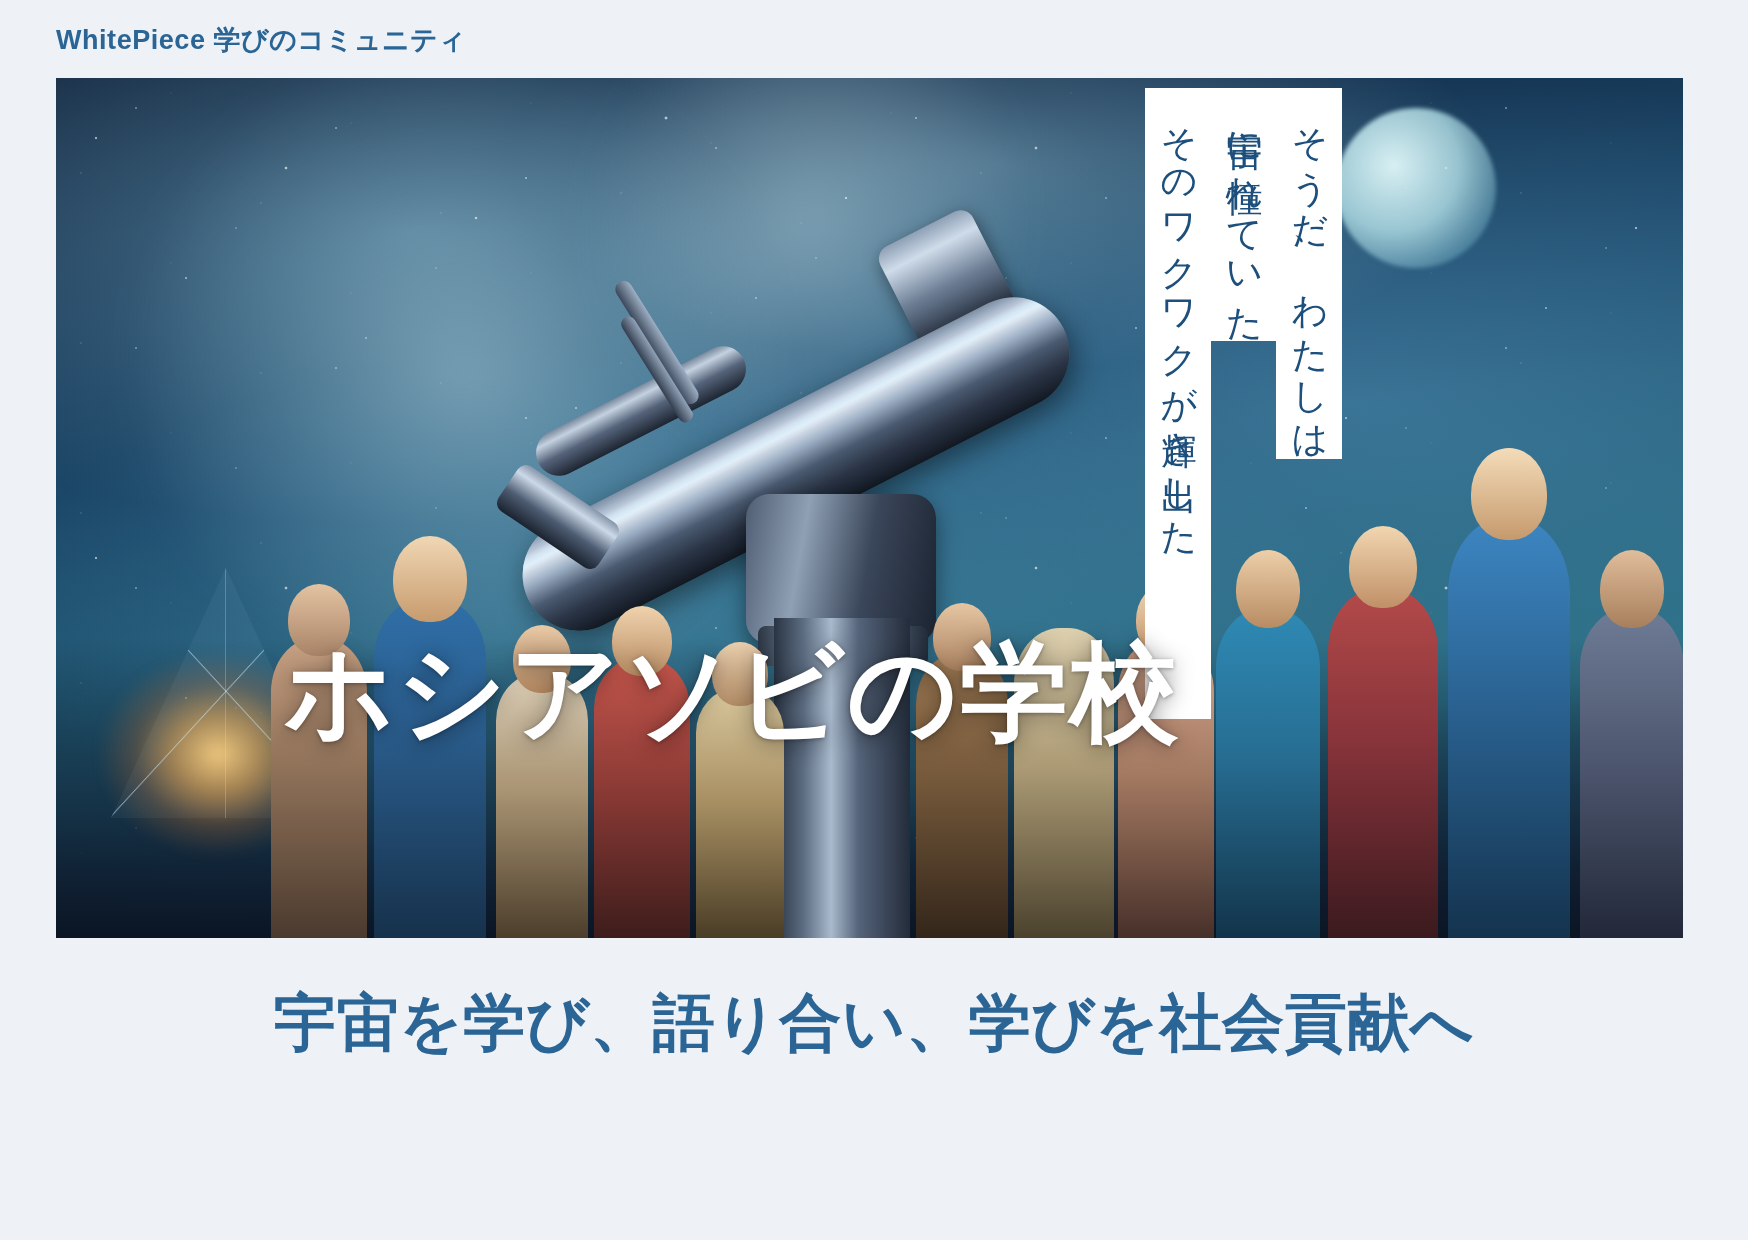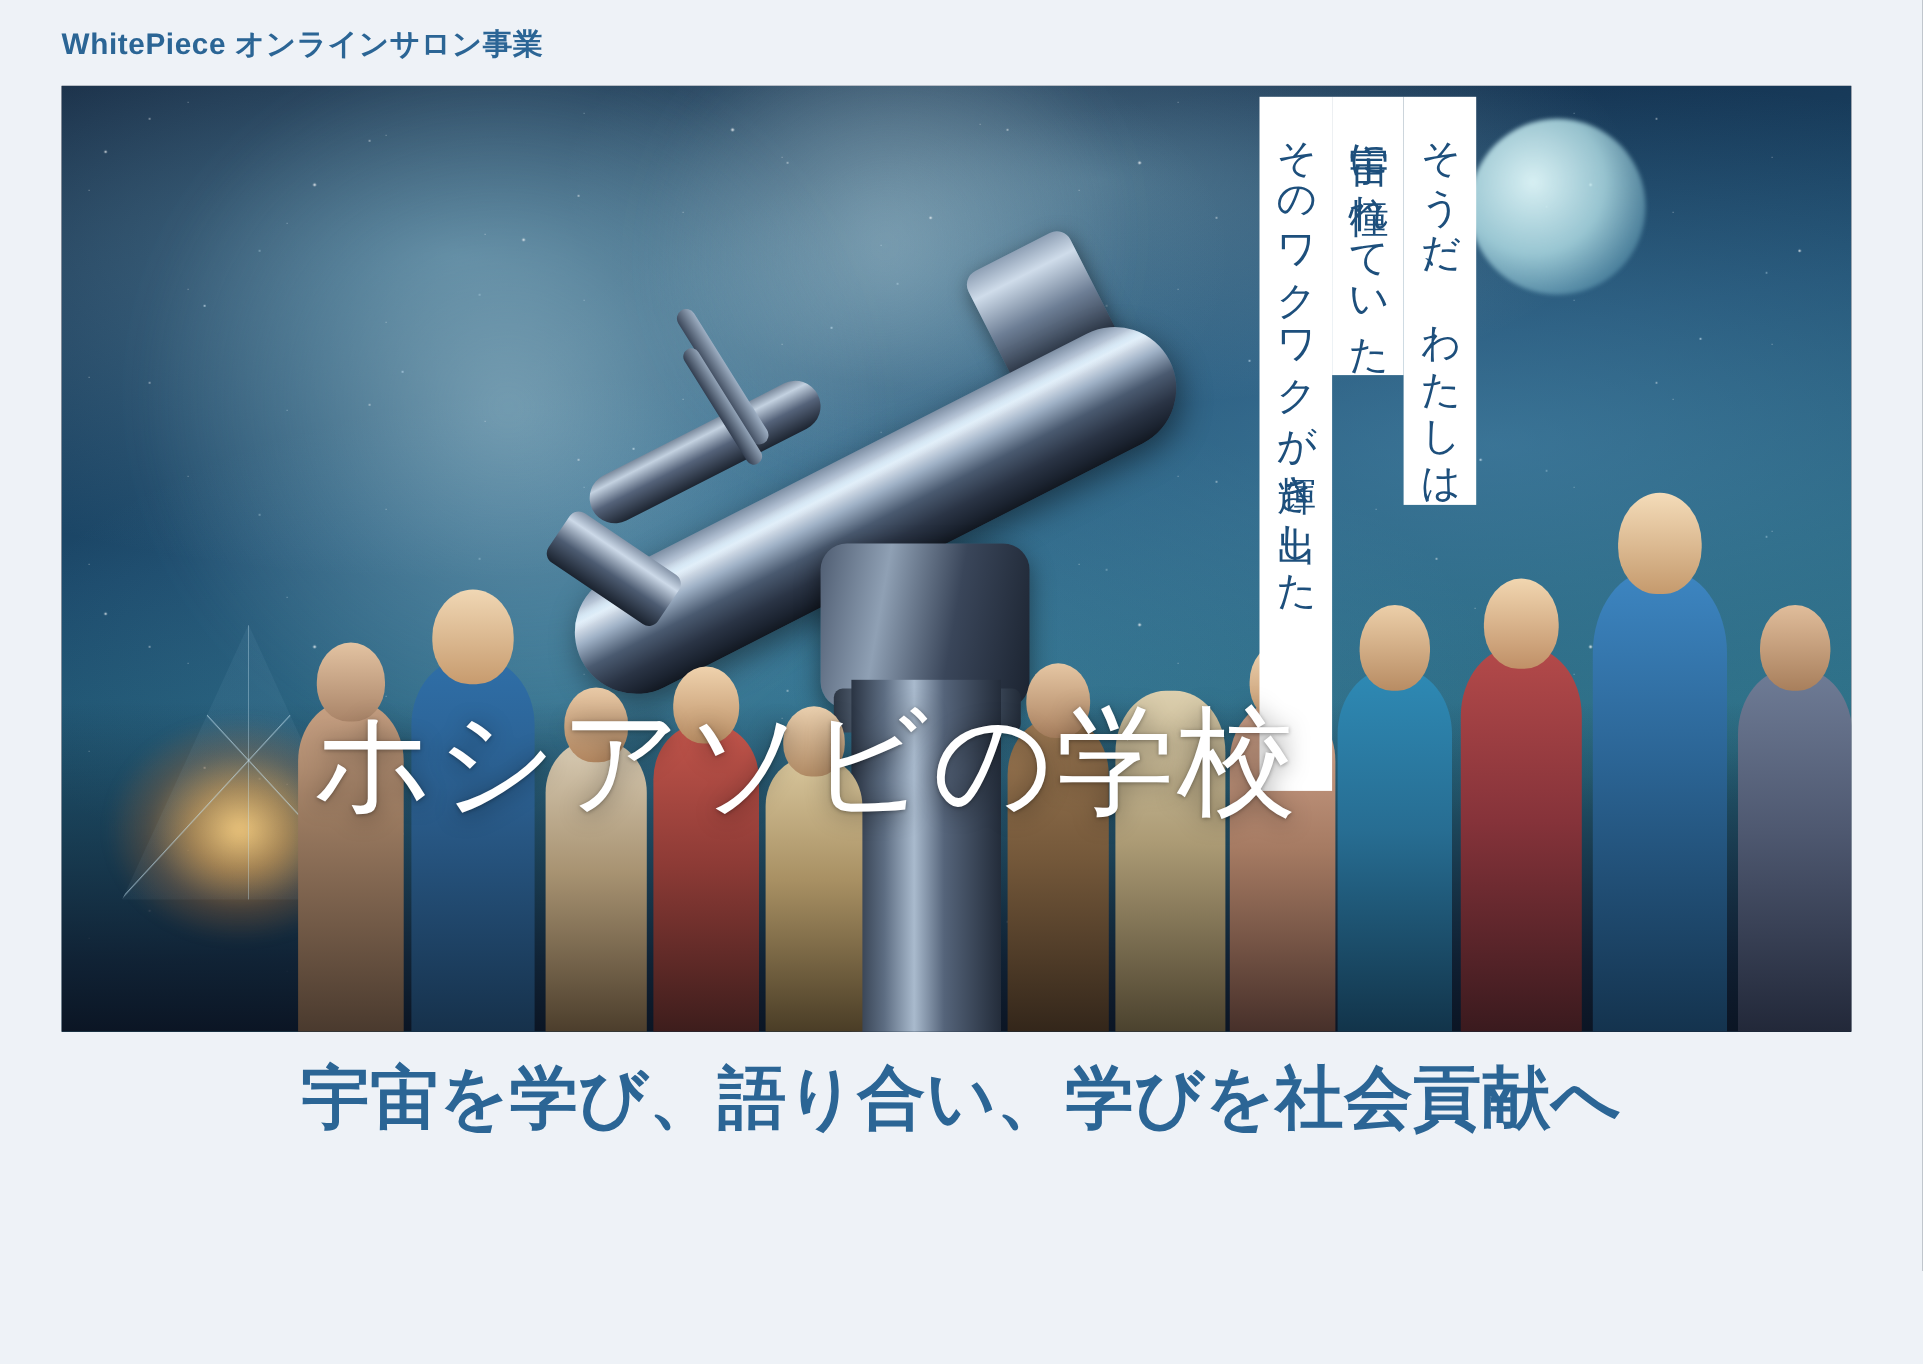--- a/index.html
+++ b/index.html
@@ -316,45 +316,45 @@
   }
 
   
   .hero-title {
     position: absolute;
     left: 284px;
     top: 633px;
     z-index: 8;
     color: #ffffff;
     font-size: 108px;
-    font-weight: 400;
+    font-weight: 700;
     letter-spacing: 0.02em;
     line-height: 1.1;
     white-space: nowrap;
     text-shadow: 0 3px 22px rgba(0,0,0,0.42), 0 1px 4px rgba(0,0,0,0.35);
   }
 
   
   .tagline {
     position: absolute;
     left: 0; right: 0;
     top: 958px;
     text-align: center;
     color: #2b6595;
     font-size: 62px;
     font-weight: 700;
     line-height: 1.33;
     letter-spacing: 0.01em;
   }
-  .tagline div { white-space: nowrap; }
+  .tagline div { white-space: nowrap; margin-top: 24px; }
 </style>
 </head>
 <body>
 
-<div class="brand-line">WhitePiece オンラインサロン事業</div>
+<div class="brand-line">WhitePiece 学びのコミュニティ</div>
 
 <div class="hero">
 
   <div class="sky"></div>
   <div class="milkyway"></div>
   <div class="milkyway2"></div>
   <div class="stars-a"></div>
   <div class="stars-b"></div>
   <div class="stars-c"></div>
 

